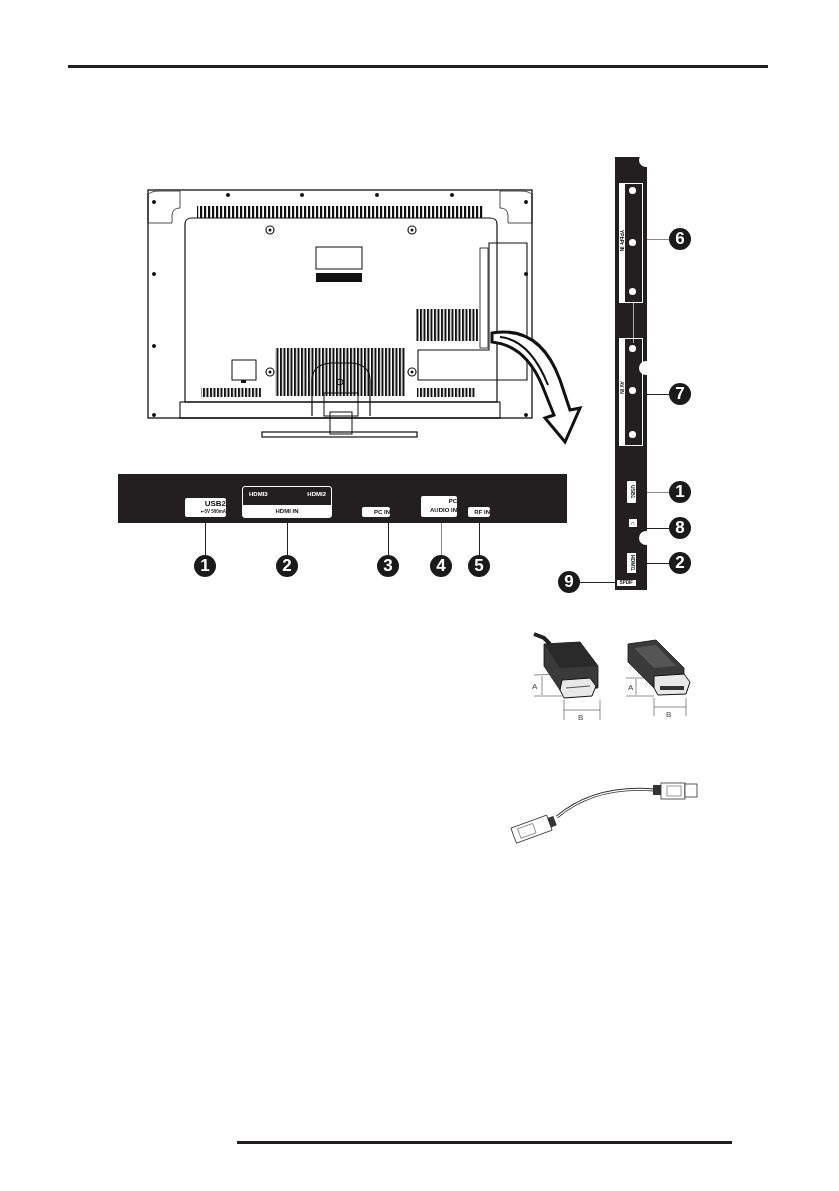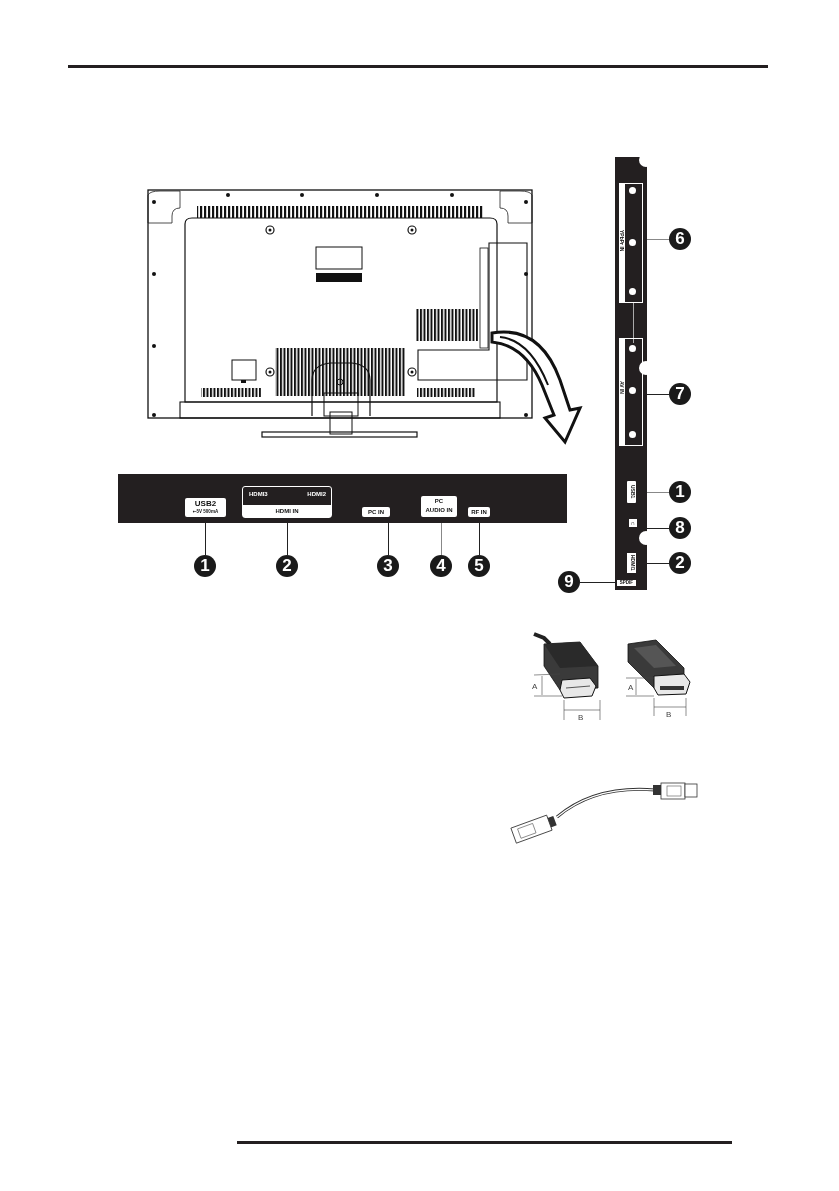--- a/index.html
+++ b/index.html
@@ -2,21 +2,21 @@
 <html><head>
 <meta charset="utf-8">
 <style>
   html, body { margin:0; padding:0; background:#ffffff; }
   body { width:839px; height:1191px; position:relative; overflow:hidden; font-family:"Liberation Sans", sans-serif; color:#1a1a1a; }
   .abs { position:absolute; }
   .rule { position:absolute; background:#231f20; }
   .callout { position:absolute; width:22px; height:22px; border-radius:50%; background:#1a1a1a; color:#fff; font-weight:bold; font-size:17px; line-height:22px; text-align:center; font-family:"Liberation Sans", sans-serif; }
   .leader { position:absolute; background:#222; }
   .panel { position:absolute; background:#231f20; }
-  .port-label { position:absolute; background:#fff; color:#111; font-weight:bold; font-family:"Liberation Sans", sans-serif; text-align:center; border-radius:2px; }
+  .port-label { position:absolute; background:#fff; color:#111; font-weight:bold; font-family:"Liberation Sans", sans-serif; text-align:right; border-radius:2px; }
   .side-label { position:absolute; background:#fff; color:#111; font-weight:bold; font-size:5px; writing-mode:vertical-rl; text-align:center; }
   svg { display:block; }
 </style>
 </head>
 <body>
 
 <div class="rule" style="left:68px; top:65px; width:700px; height:3px;"></div>
 
 <div class="abs" style="left:140px; top:180px; width:460px; height:270px;">
   <svg width="460" height="270" viewBox="0 0 460 270">

